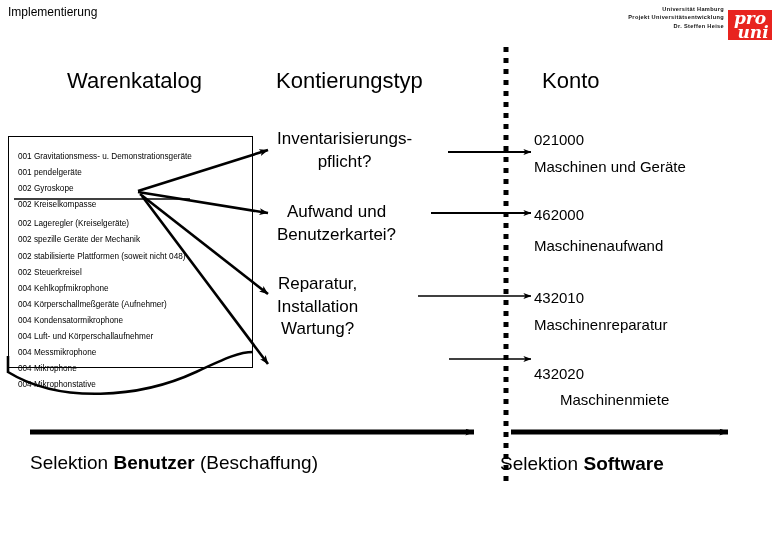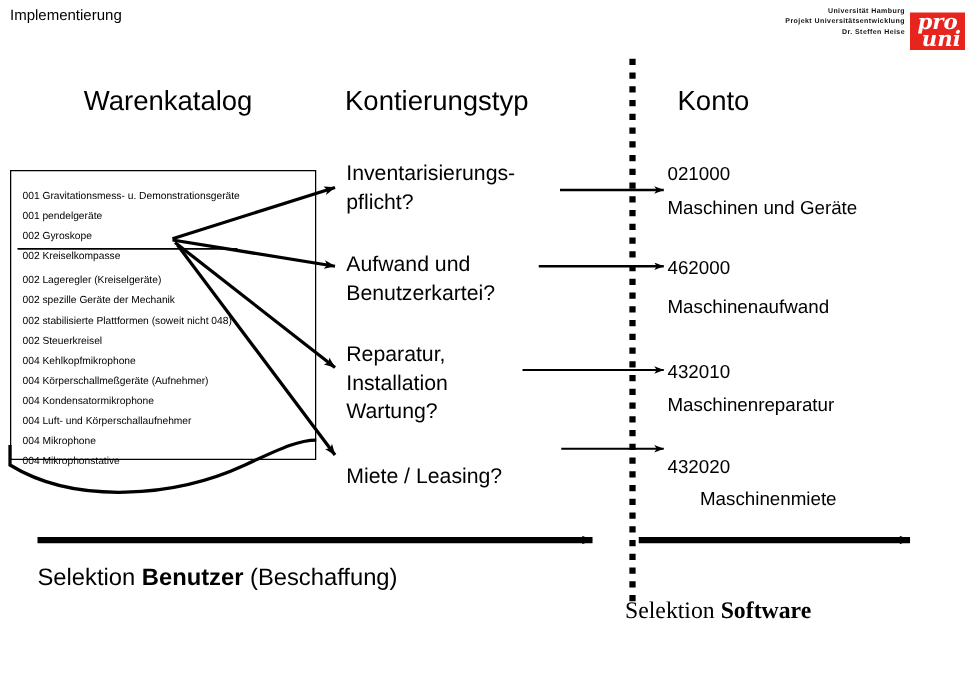--- a/index.html
+++ b/index.html
@@ -48,42 +48,42 @@
     border:1px solid #000;box-sizing:border-box;background:transparent;
   }
   #catalog-list{
     left:18px;top:149px;width:240px;
     font-size:8.2px;line-height:16.1px;white-space:nowrap;
   }
   #catalog-list .row{height:16.1px;}
   #catalog-list .row.gap{margin-top:3px;}
 
   
-  .question{font-size:17px;line-height:22.5px;white-space:nowrap;}
+  .question{font-size:17px;line-height:22.5px;white-space:nowrap;text-align:center;}
   #q-inventarisierung{left:277px;top:128px;}
   #q-aufwand{left:277px;top:201px;}
   #q-reparatur{left:277px;top:273px;}
   #q-miete{left:277px;top:370px;}
 
   
   .acct-num{font-size:15px;line-height:20px;white-space:nowrap;}
   .acct-name{font-size:15px;line-height:20px;white-space:nowrap;}
   #acct1-num{left:534px;top:130px;}
   #acct1-name{left:534px;top:157px;}
   #acct2-num{left:534px;top:205px;}
   #acct2-name{left:534px;top:236px;}
   #acct3-num{left:534px;top:288px;}
   #acct3-name{left:534px;top:315px;}
   #acct4-num{left:534px;top:364px;}
   #acct4-name{left:534px;top:390px;margin-left:26px;}
 
   
   .bottom-caption{font-size:19px;line-height:24px;white-space:nowrap;}
   #caption-left{left:30px;top:451px;}
-  #caption-right{left:500px;top:477px;font-family:Liberation Serif, serif;}
+  #caption-right{left:500px;top:452px;}
   .bold{font-weight:bold;}
 
   
   #vector{position:absolute;left:0;top:0;width:780px;height:540px;}
 </style>
 </head>
 <body>
 
 <div class="stage">
 
@@ -114,39 +114,37 @@
       <div class="row">002 Gyroskope</div>
       <div class="row">002 Kreiselkompasse</div>
       <div class="row gap">002 Lageregler (Kreiselgeräte)</div>
       <div class="row">002 spezille Geräte der Mechanik</div>
       <div class="row">002 stabilisierte Plattformen (soweit nicht 048)</div>
       <div class="row">002 Steuerkreisel</div>
       <div class="row">004 Kehlkopfmikrophone</div>
       <div class="row">004 Körperschallmeßgeräte (Aufnehmer)</div>
       <div class="row">004 Kondensatormikrophone</div>
       <div class="row">004 Luft- und Körperschallaufnehmer</div>
+      <div class="row">004 Messmikrophone</div>
       <div class="row">004 Mikrophone</div>
       <div class="row">004 Mikrophonstative</div>
     </div>
 
   <div class="abs question" id="q-inventarisierung">
     <div>Inventarisierungs-</div>
     <div>pflicht?</div>
   </div>
   <div class="abs question" id="q-aufwand">
     <div>Aufwand und</div>
     <div>Benutzerkartei?</div>
   </div>
   <div class="abs question" id="q-reparatur">
     <div>Reparatur,</div>
     <div>Installation</div>
     <div>Wartung?</div>
-  </div>
-  <div class="abs question" id="q-miete">
-    <div>Miete / Leasing?</div>
   </div>
 
   <div class="abs acct-num" id="acct1-num">021000</div>
   <div class="abs acct-name" id="acct1-name">Maschinen und Geräte</div>
   <div class="abs acct-num" id="acct2-num">462000</div>
   <div class="abs acct-name" id="acct2-name">Maschinenaufwand</div>
   <div class="abs acct-num" id="acct3-num">432010</div>
   <div class="abs acct-name" id="acct3-name">Maschinenreparatur</div>
   <div class="abs acct-num" id="acct4-num">432020</div>
   <div class="abs acct-name" id="acct4-name">Maschinenmiete</div>

